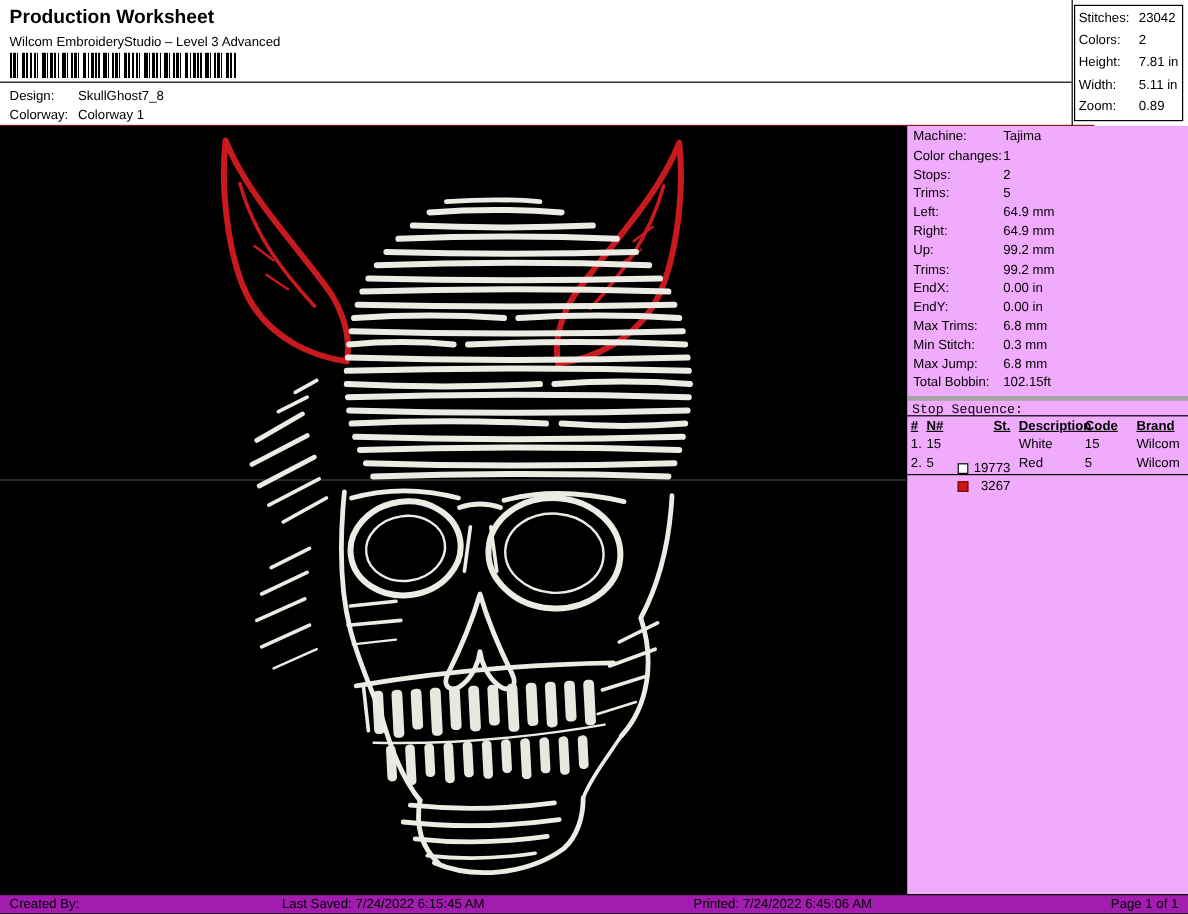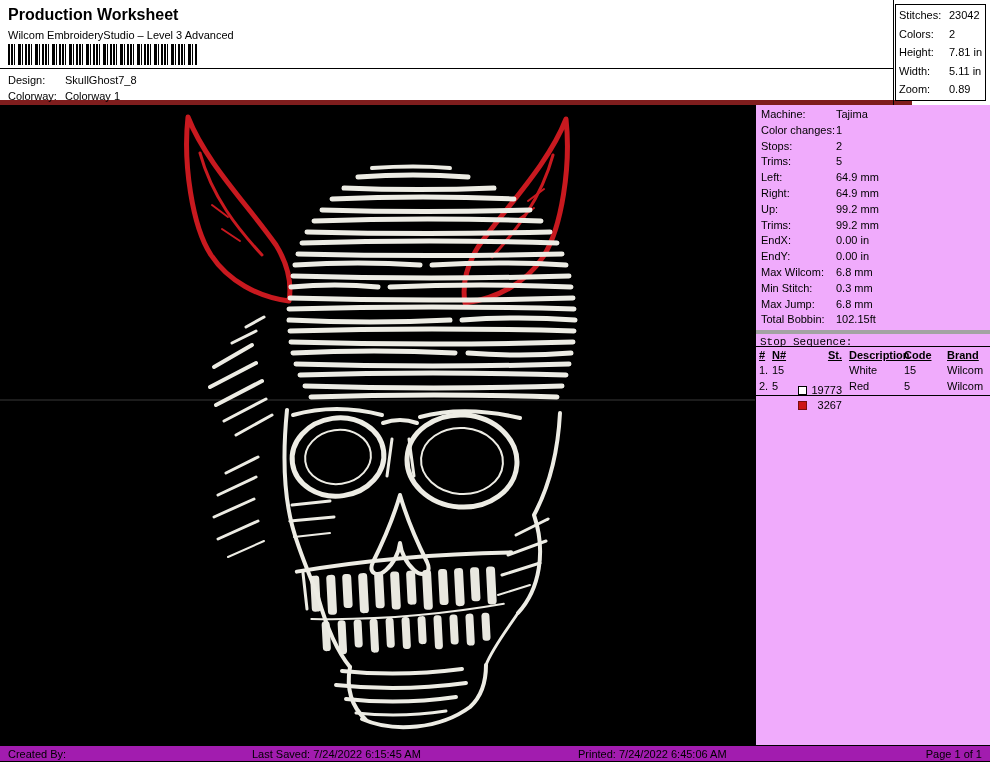--- a/index.html
+++ b/index.html
@@ -2,21 +2,21 @@
 <html><head>
 <meta charset="utf-8">
 <style>
   * { margin:0; padding:0; box-sizing:border-box; }
   html,body { width:990px; height:762px; }
   body { font-family:"Liberation Sans", sans-serif; font-size:11px; color:#000; background:#fff; position:relative; overflow:hidden; }
 
   .page { position:absolute; inset:0; width:990px; height:762px; background:#fff; }
 
   
-  .header { position:absolute; top:0; left:0; width:912px; height:105px; background:#fff; border-bottom:5px solid #7f1d1d; }
+  .header { position:absolute; top:0; left:0; width:912px; height:105px; background:#fff; border-bottom:1px solid #7f1d1d; }
   .title { position:absolute; left:8px; top:6px; font-size:16px; font-weight:bold; }
   .subtitle { position:absolute; left:8px; top:29px; font-size:11px; }
   .barcode { position:absolute; left:8px; top:44px; width:190px; height:21px;
     background:repeating-linear-gradient(90deg,#000 0 2px,#fff 2px 3px,#000 3px 5px,#fff 5px 6px,#000 6px 7px,#fff 7px 10px,#000 10px 13px,#fff 13px 14px,#000 14px 15px,#fff 15px 17px); }
   .design-rows { position:absolute; left:0; top:68px; width:893px; border-top:1px solid #000; padding:3px 0 0 8px; }
   .design-row { height:16px; line-height:16px; }
   .design-row .lbl { display:inline-block; width:57px; }
   .header-vline { position:absolute; left:893px; top:0; width:1px; height:105px; background:#000; }
   .stats-box { position:absolute; left:895px; top:4px; width:91px; height:97px; border:1px solid #000; padding:1px 0 0 3px; }
   .stats-row { height:18.6px; line-height:18.6px; white-space:nowrap; }
@@ -51,21 +51,21 @@
   .c-brand { flex:1; padding-left:7px; }
   .swatch { width:9px; height:9px; display:inline-block; flex:0 0 9px; }
   .swatch-white { background:#fff; border:1px solid #000; }
   .swatch-red { background:#cc1414; border:1px solid #7a0c0c; }
   .seq-table { border-bottom:1px solid #000; padding-bottom:1px; }
 
   
   .footer { position:absolute; left:0; top:745px; width:990px; height:17px; background:#a21caf; border-top:1px solid #000; border-bottom:1px solid #000; }
   .footer span { position:absolute; top:1px; line-height:14px; }
   .f-created { left:8px; }
-  .f-saved { left:252px; }
+  .f-saved { left:235px; }
   .f-printed { left:578px; }
   .f-page { right:8px; }
 </style>
 </head>
 <body>
 
 <div class="page">
 
   <div class="header">
     <div class="title">Production Worksheet</div>
@@ -233,21 +233,21 @@
       <div class="info-row"><span class="info-label">Machine:</span><span class="info-value">Tajima</span></div>
       <div class="info-row"><span class="info-label">Color changes:</span><span class="info-value">1</span></div>
       <div class="info-row"><span class="info-label">Stops:</span><span class="info-value">2</span></div>
       <div class="info-row"><span class="info-label">Trims:</span><span class="info-value">5</span></div>
       <div class="info-row"><span class="info-label">Left:</span><span class="info-value">64.9 mm</span></div>
       <div class="info-row"><span class="info-label">Right:</span><span class="info-value">64.9 mm</span></div>
       <div class="info-row"><span class="info-label">Up:</span><span class="info-value">99.2 mm</span></div>
       <div class="info-row"><span class="info-label">Trims:</span><span class="info-value">99.2 mm</span></div>
       <div class="info-row"><span class="info-label">EndX:</span><span class="info-value">0.00 in</span></div>
       <div class="info-row"><span class="info-label">EndY:</span><span class="info-value">0.00 in</span></div>
-      <div class="info-row"><span class="info-label">Max Wilcom:</span><span class="info-value">6.8 mm</span></div>
+      <div class="info-row"><span class="info-label">Max Trims:</span><span class="info-value">6.8 mm</span></div>
       <div class="info-row"><span class="info-label">Min Stitch:</span><span class="info-value">0.3 mm</span></div>
       <div class="info-row"><span class="info-label">Max Jump:</span><span class="info-value">6.8 mm</span></div>
       <div class="info-row"><span class="info-label">Total Bobbin:</span><span class="info-value">102.15ft</span></div>
     </div>
 
     <div class="seq-title">Stop Sequence:</div>
 
     <div class="seq-table">
       <div class="seq-header">
         <span class="c-num">#</span>

